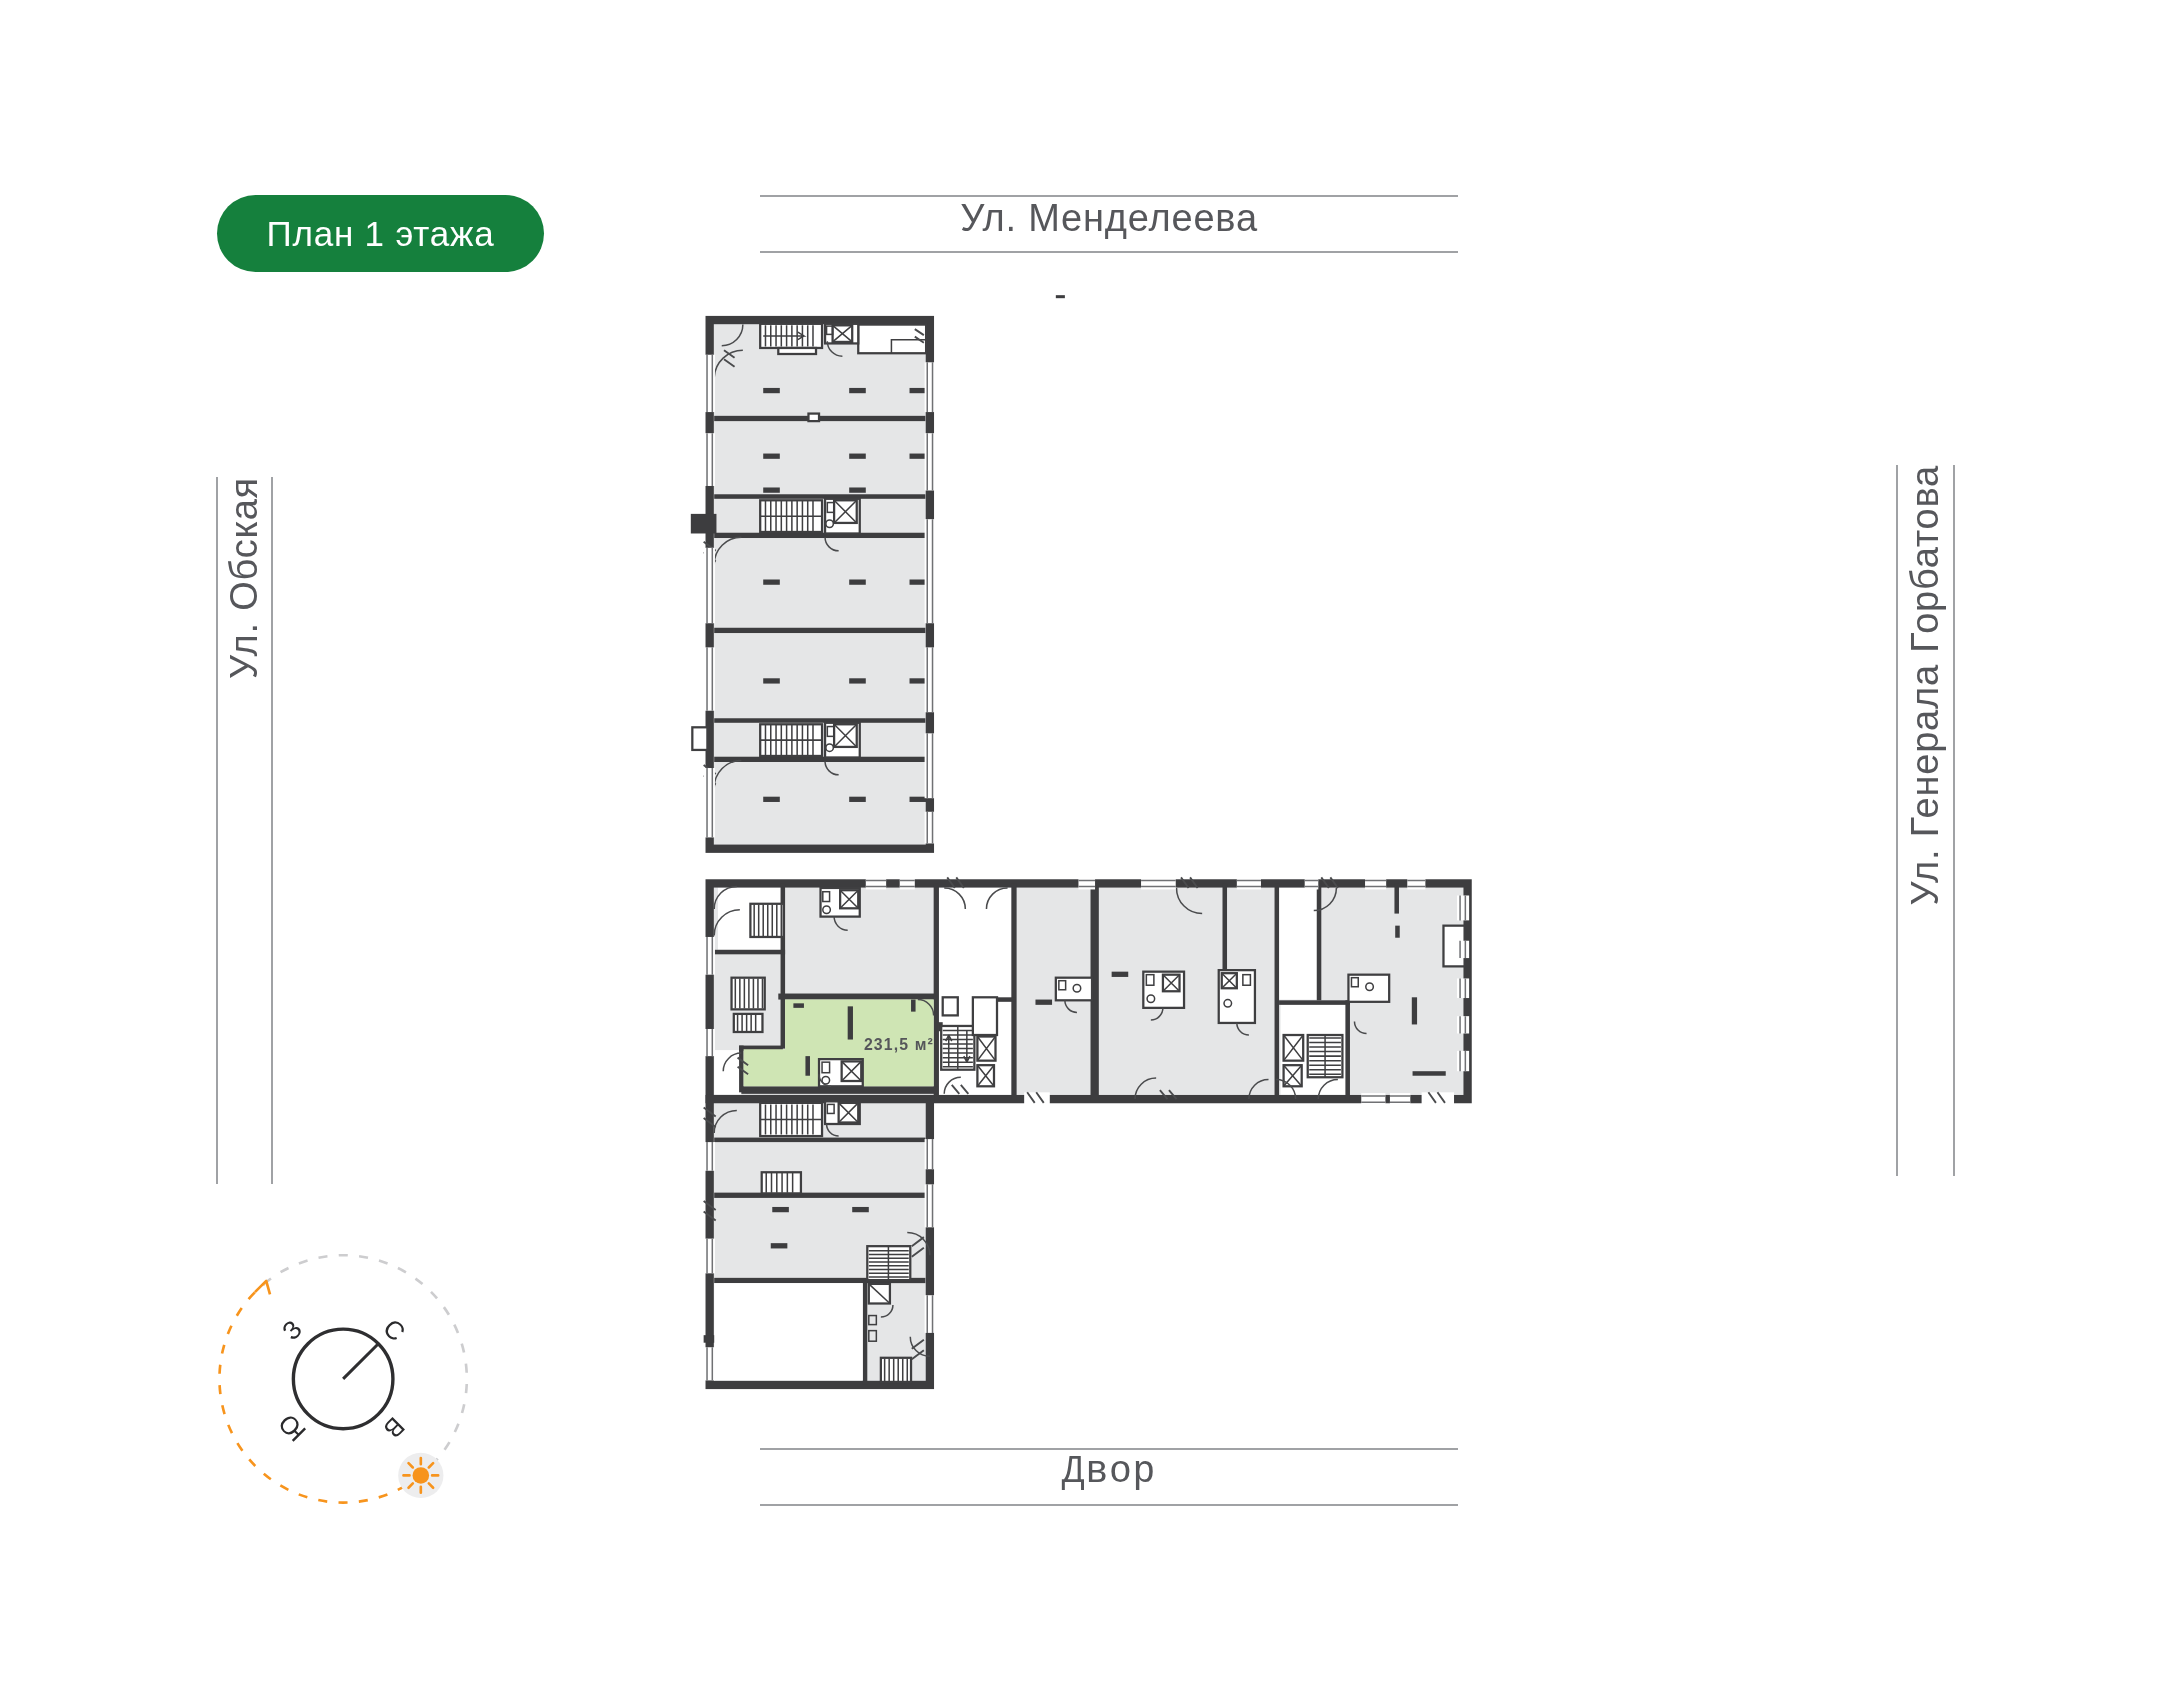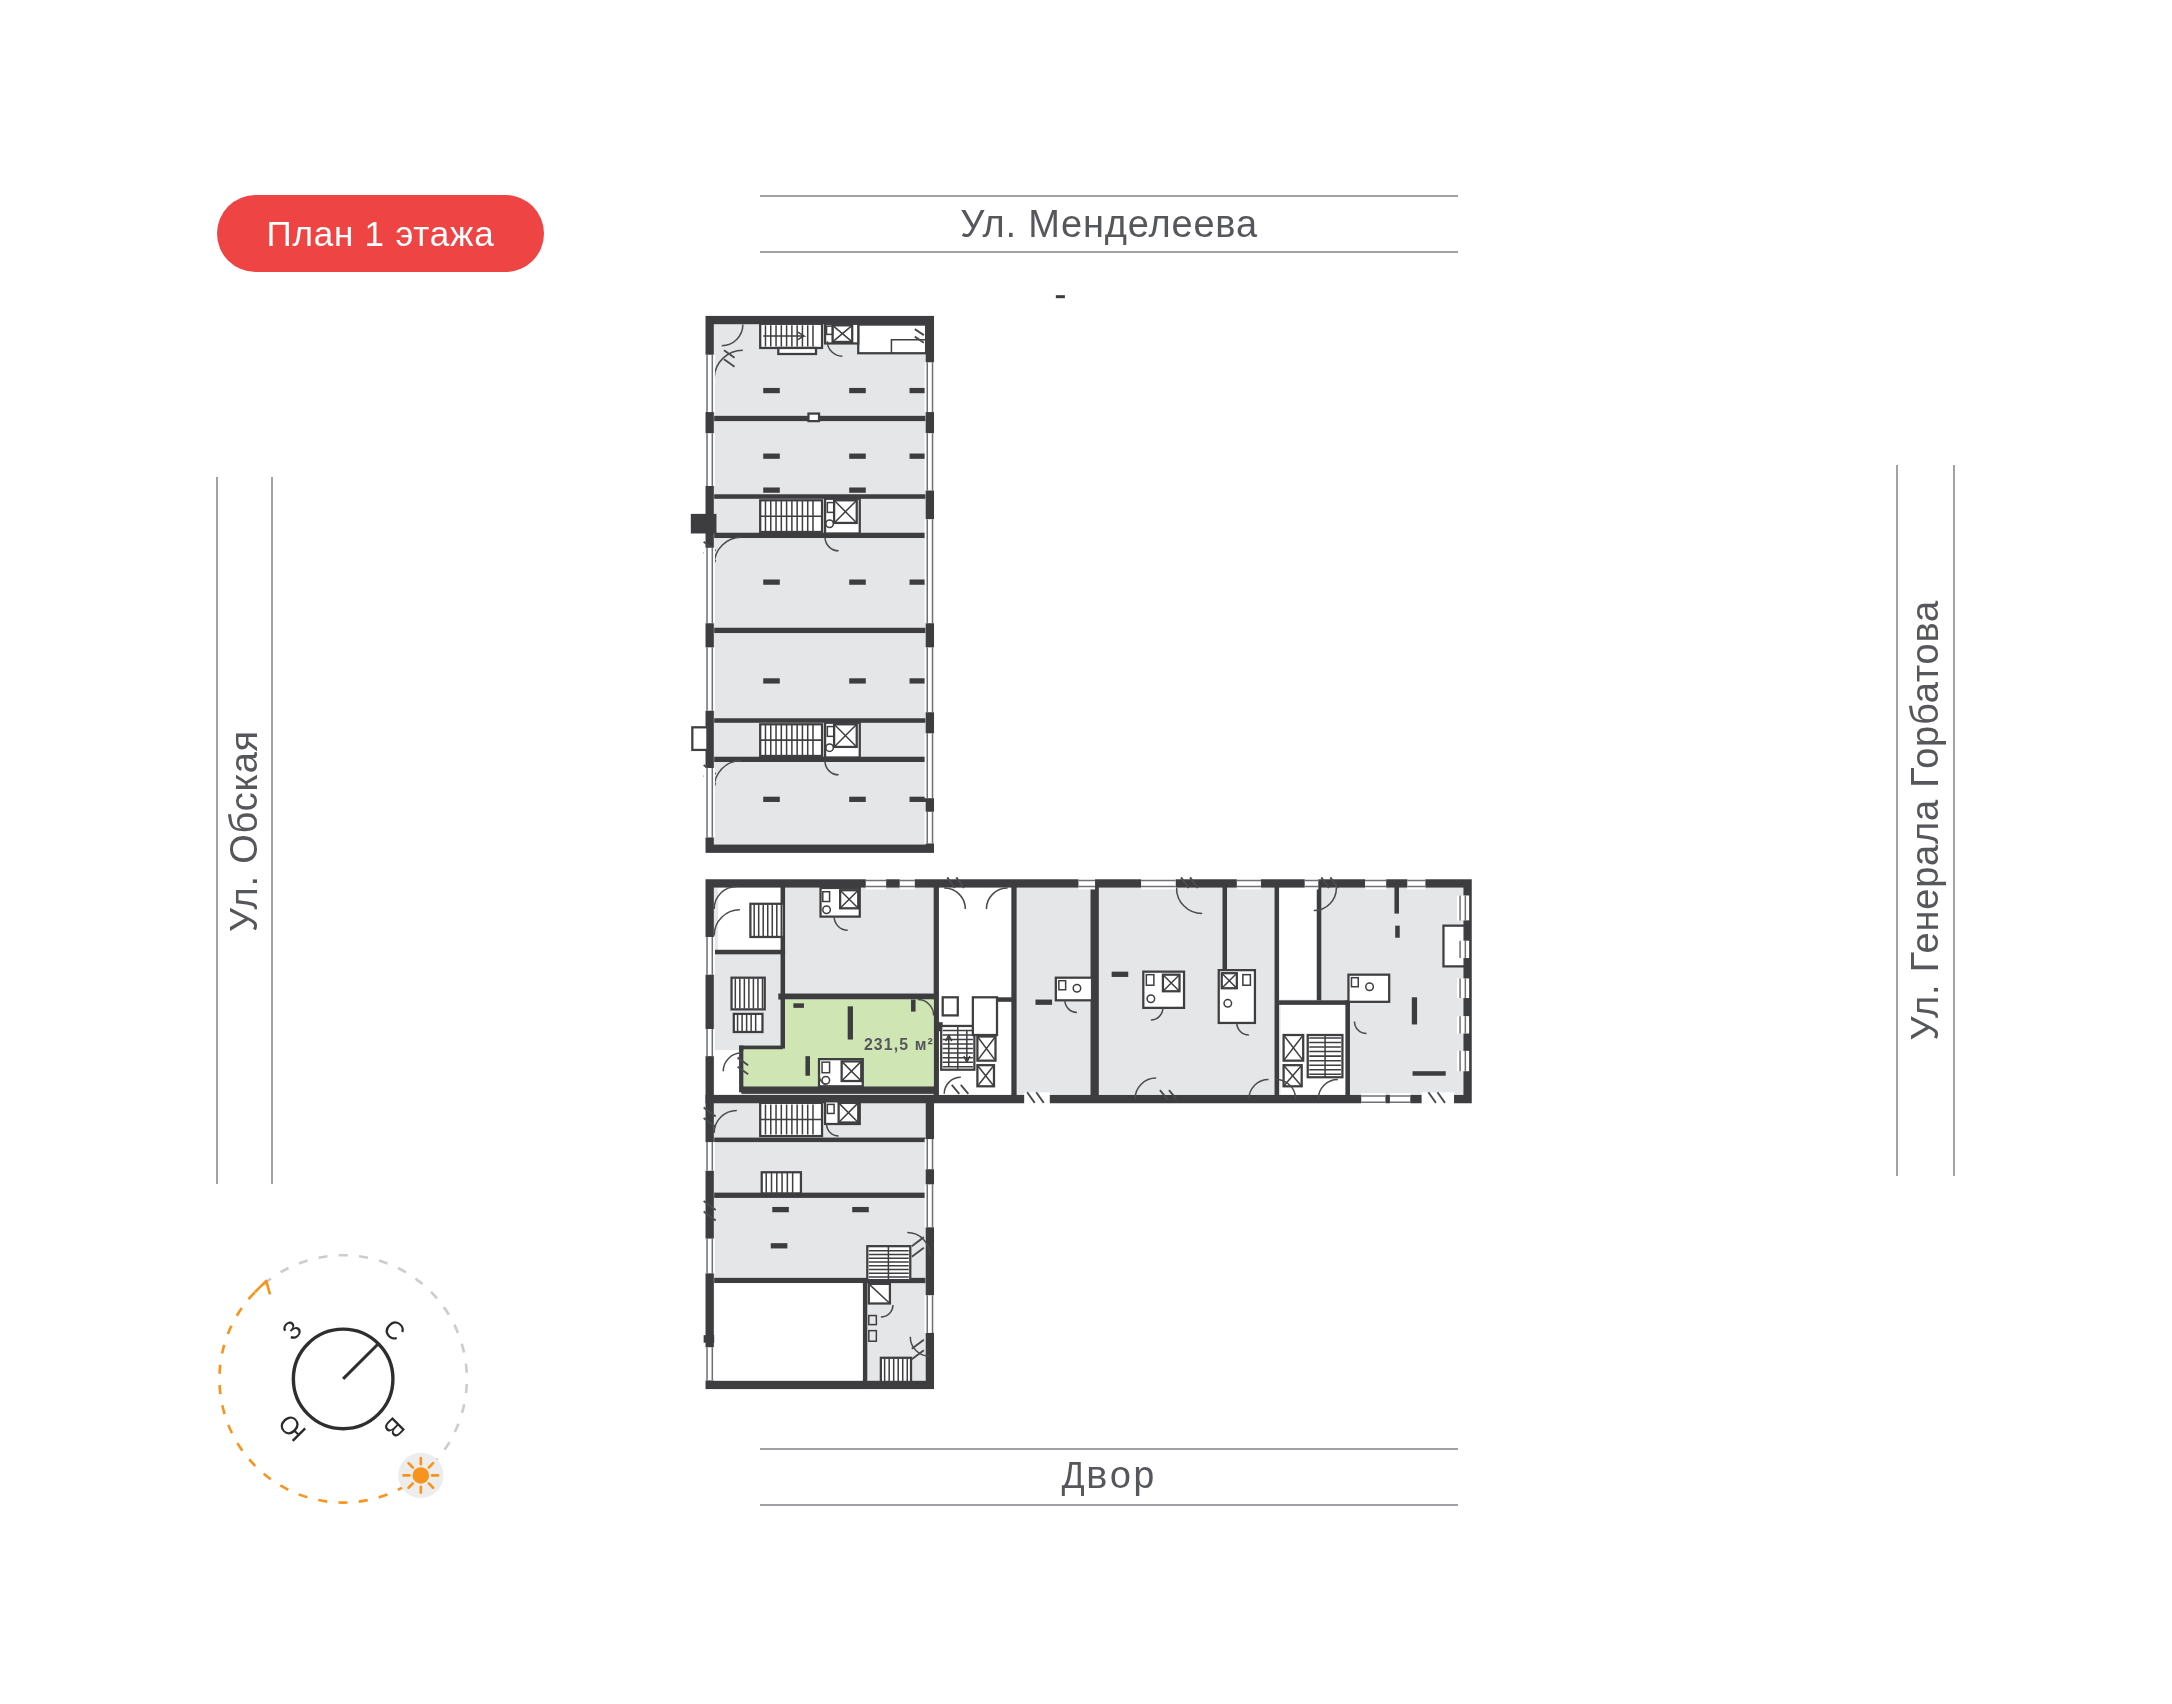--- a/index.html
+++ b/index.html
@@ -1,22 +1,22 @@
 <!DOCTYPE html>
 <html style="font-size:12px"><head>
 <meta charset="utf-8">
 <style>
   html,body{margin:0;padding:0;background:#ffffff;}
   .page{position:relative;width:2172px;height:1705px;background:#ffffff;overflow:hidden;
         font-family:"Liberation Sans", sans-serif;}
   .badge{position:absolute;left:217px;top:195px;width:327px;height:77px;border-radius:39px;
-         background:#ef4444;color:#ffffff;font-size:35px;letter-spacing:0.8px;
+         background:#15803d;color:#ffffff;font-size:35px;letter-spacing:0.8px;
          display:flex;align-items:center;justify-content:center;}
   .street{position:absolute;color:#56575b;font-size:38px;letter-spacing:0.8px;
-          display:flex;align-items:center;justify-content:center;}
+          display:flex;align-items:flex-start;justify-content:center;}
   .street-h{border-top:2.3px solid #a0a2a5;border-bottom:2.3px solid #a0a2a5;}
   .street-v{border-left:2.3px solid #a0a2a5;border-right:2.3px solid #a0a2a5;}
   .street-top{left:760px;top:195px;width:698px;height:54px;}
   .street-bottom{left:760px;top:1448px;width:698px;height:54px;font-family:Liberation Mono, monospace;}
   .street-left{left:216px;top:477px;width:53px;height:707px;}
   .street-right{left:1896px;top:465px;width:55px;height:711px;}
   .vtext{writing-mode:vertical-rl;transform:rotate(180deg);white-space:nowrap;}
   svg.plan{position:absolute;left:0;top:0;}
   
   .w{fill:#3d3d3f;}

